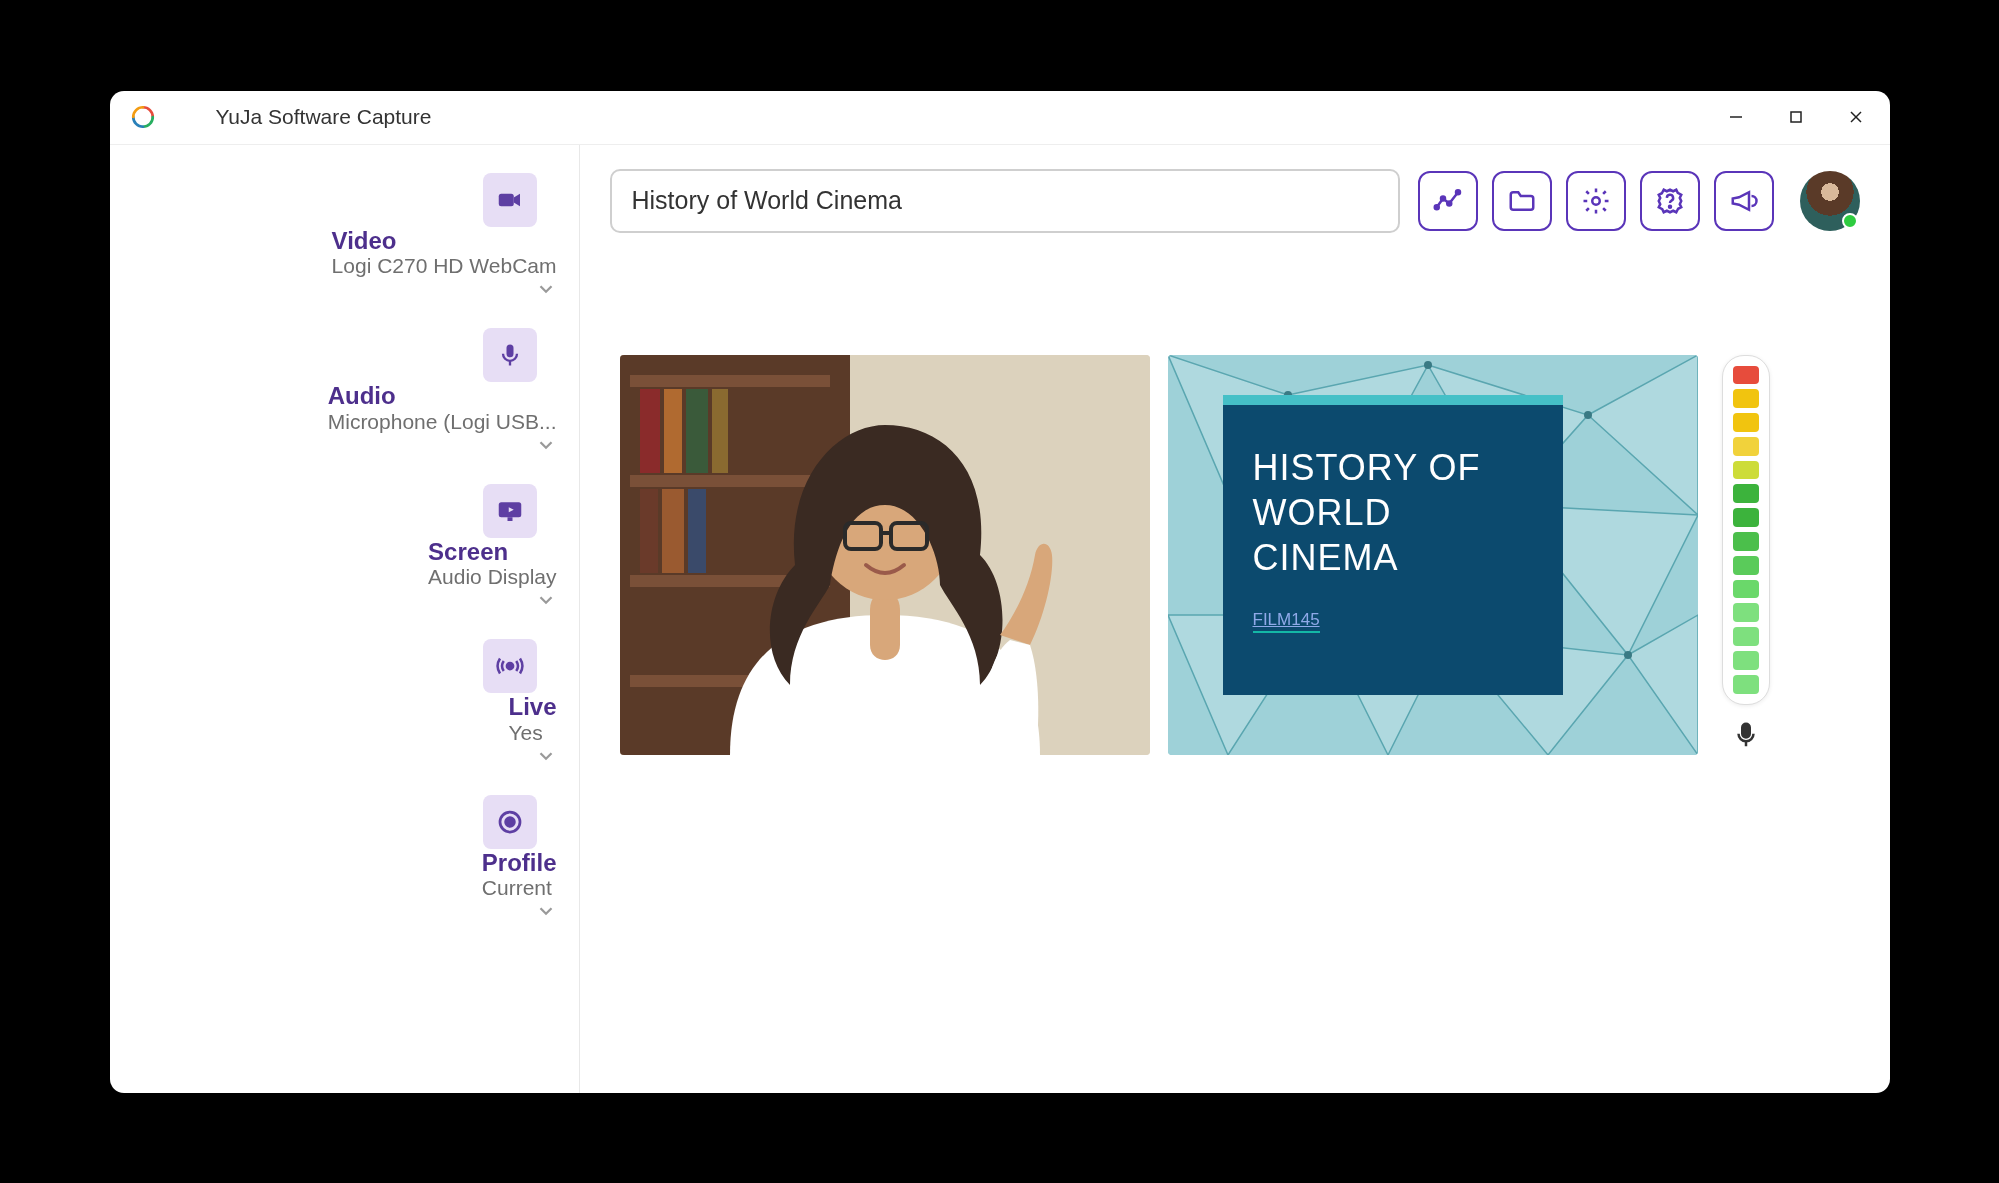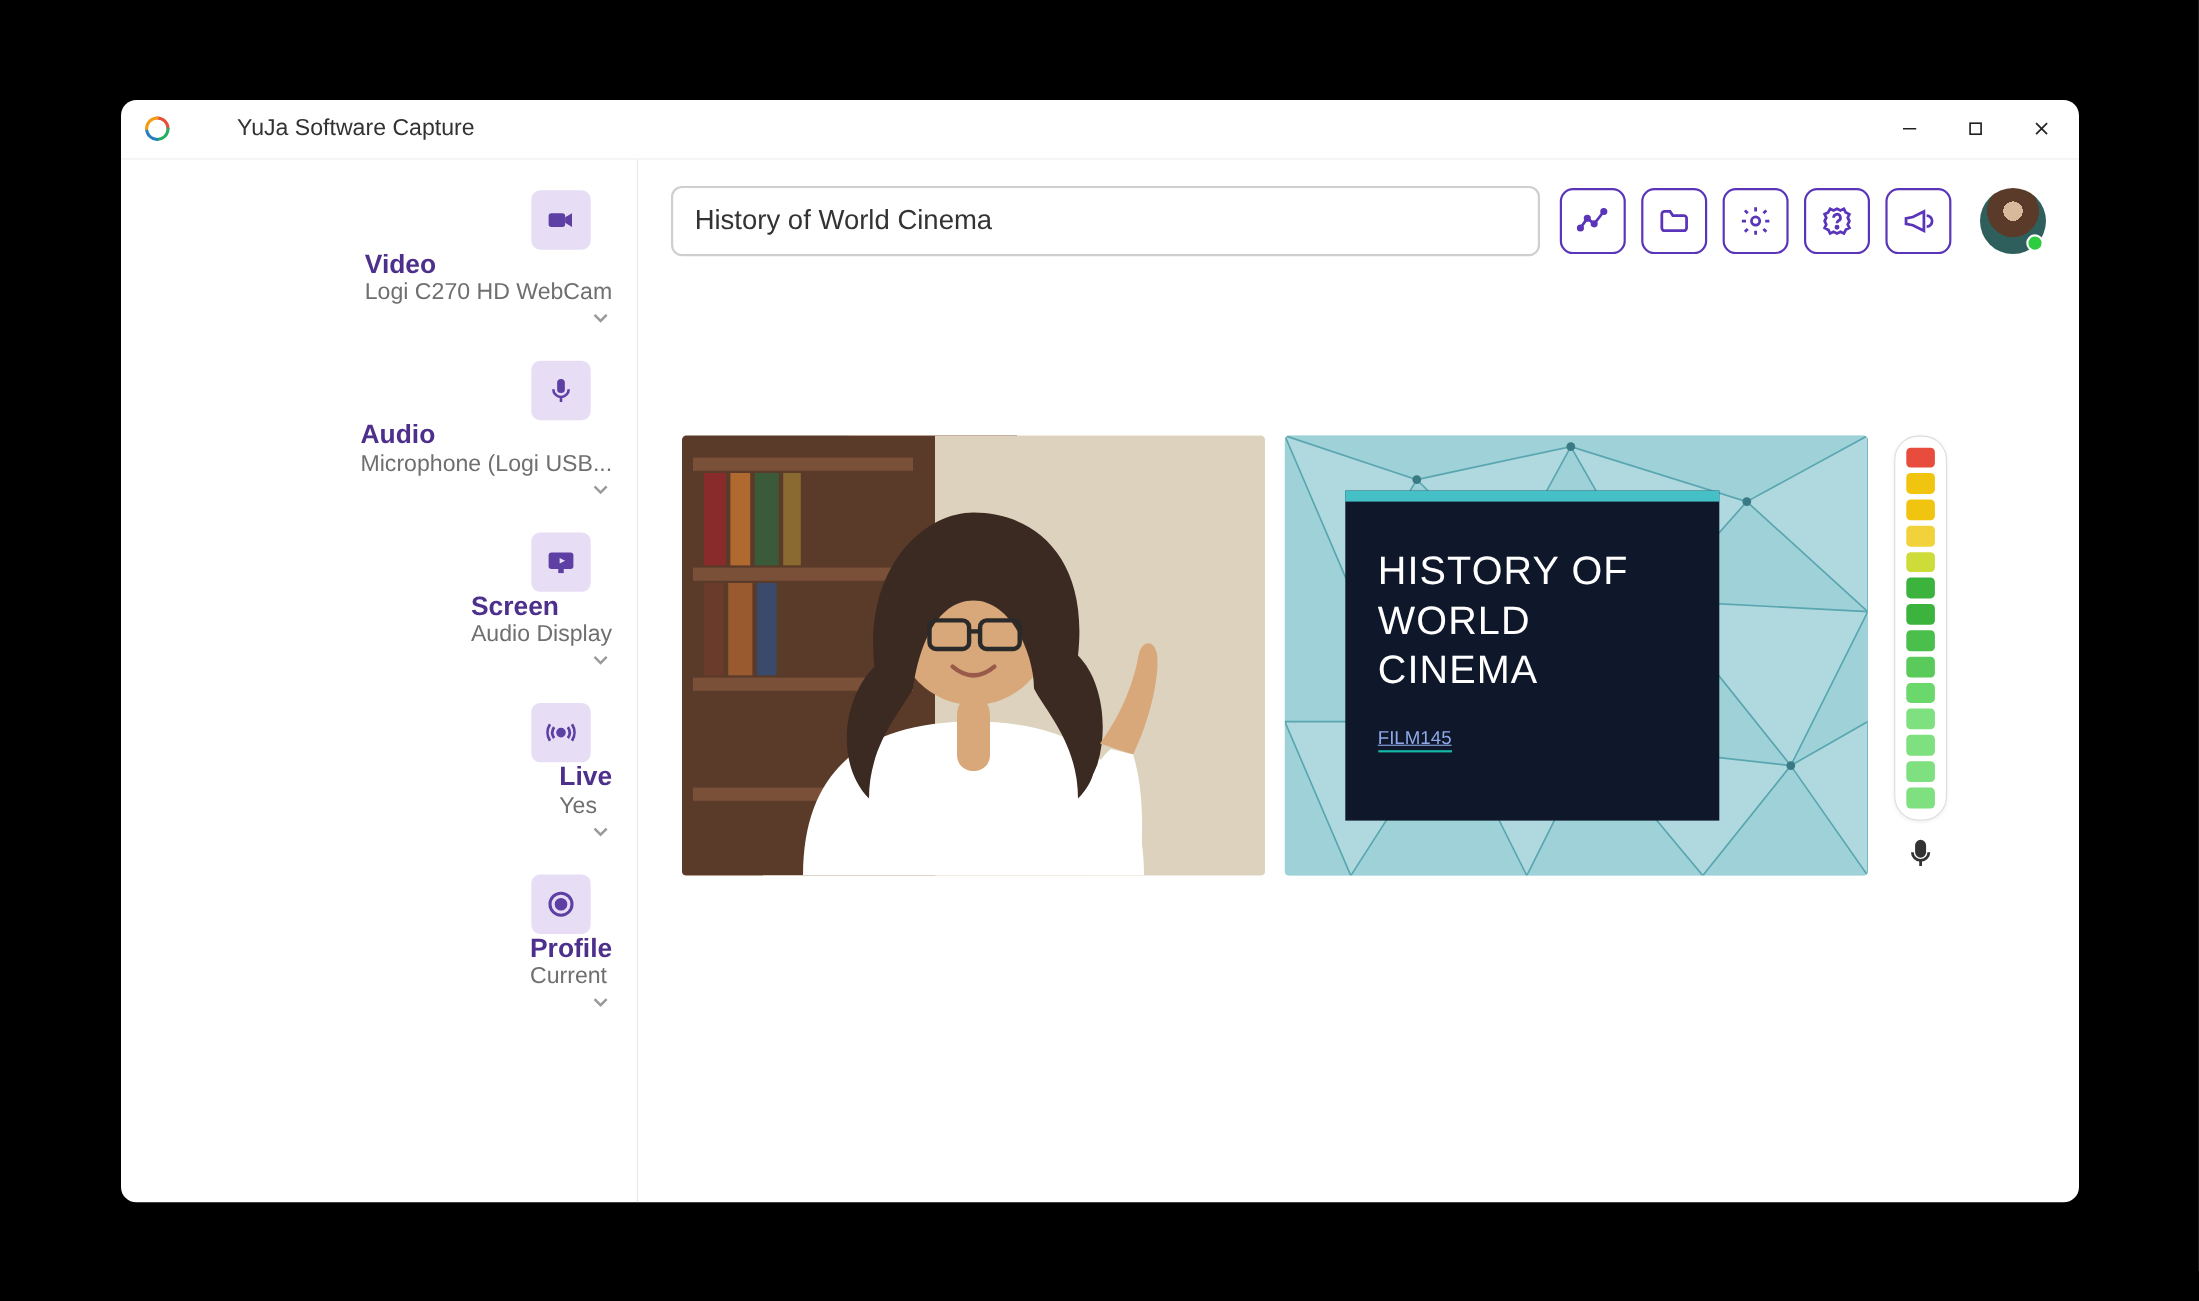--- a/index.html
+++ b/index.html
@@ -95,21 +95,20 @@
   .chev {
     color: #9a9a9a;
   }
 
   
   .main {
     flex: 1;
     display: flex;
     flex-direction: column;
     min-width: 0;
-    gap: 41px;
   }
   .toolbar-row {
     display: flex;
     align-items: center;
     gap: 18px;
     padding: 24px 30px 22px 30px;
   }
   .title-input {
     flex: 1;
     height: 64px;
@@ -169,23 +168,23 @@
   }
   .cam-svg { width: 100%; height: 100%; display: block; }
   .screen-preview {
     width: 530px;
     background: #8dc9d1;
     position: relative;
   }
   .geo-bg { position:absolute; inset:0; }
   .slide-card {
     position: absolute;
-    left: 55px; top: 50px;
+    left: 55px; top: 40px;
     width: 340px; height: 300px;
-    background: #0f172a;
+    background: #0c4a6e;
     border-top: 10px solid #45c0c7;
     padding: 40px 30px 20px 30px;
     color: #fff;
   }
   .slide-title {
     font-size: 36px;
     font-weight: 500;
     letter-spacing: 1px;
     line-height: 1.25;
   }

